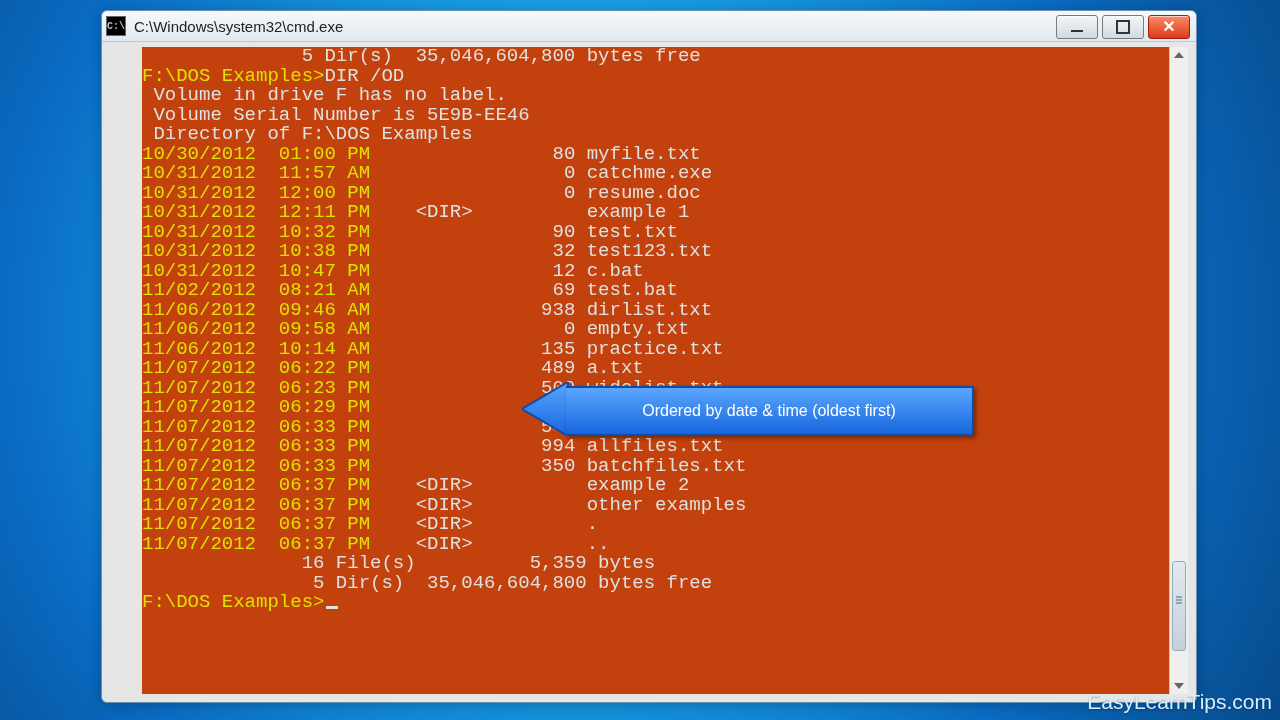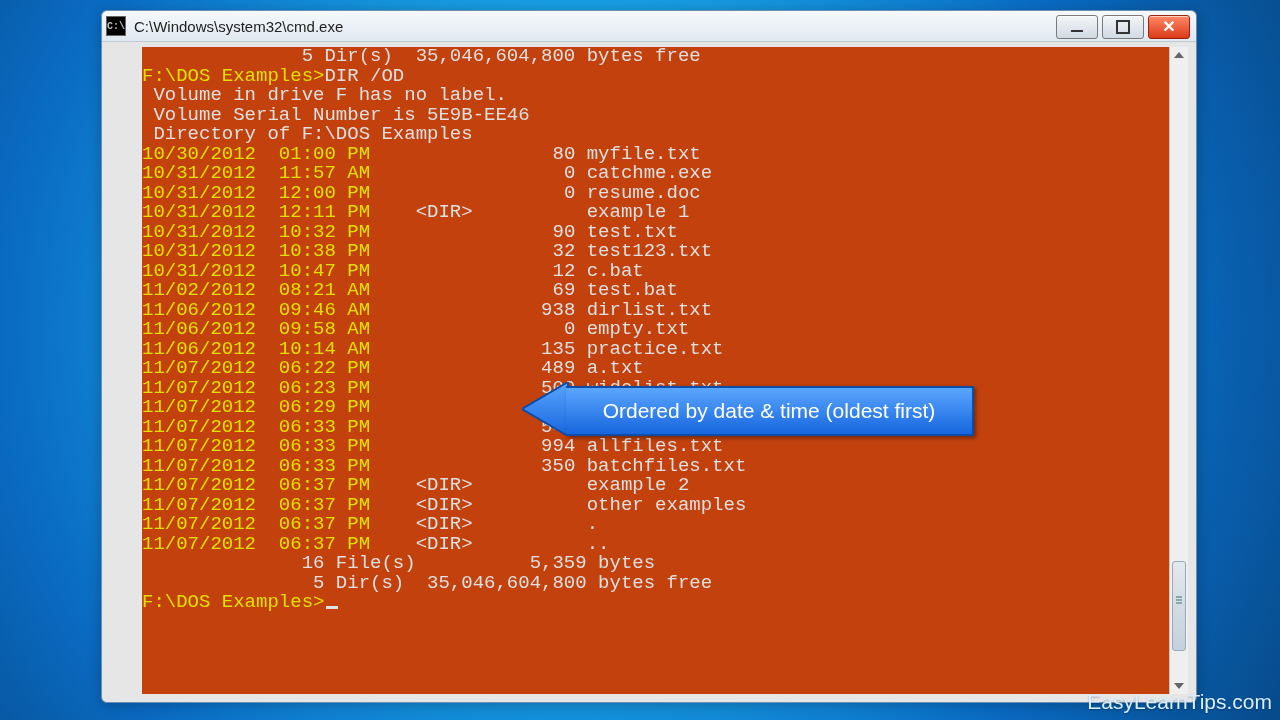--- a/index.html
+++ b/index.html
@@ -74,21 +74,21 @@
   }
   .callout-arrow{
     position:absolute;left:0;top:0;width:60px;height:54px;
   }
   .callout-arrow svg{display:block;}
   .callout-body{
     position:absolute;left:44px;top:4px;right:0;height:46px;
     background:linear-gradient(#5aa6ff,#1766dd);
     border:2px solid #0d4ca8;border-left:none;
     display:flex;align-items:center;justify-content:center;
-    color:#fff;font-size:21px;
+    color:#fff;font-size:16px;
     box-shadow:2px 2px 4px rgba(0,0,0,.4);
   }
   
   .watermark{
     position:absolute;right:8px;bottom:6px;color:#d8efff;font-size:21px;
     text-shadow:0 1px 2px rgba(0,0,0,.3);
   }
 </style>
 </head>
 <body>

